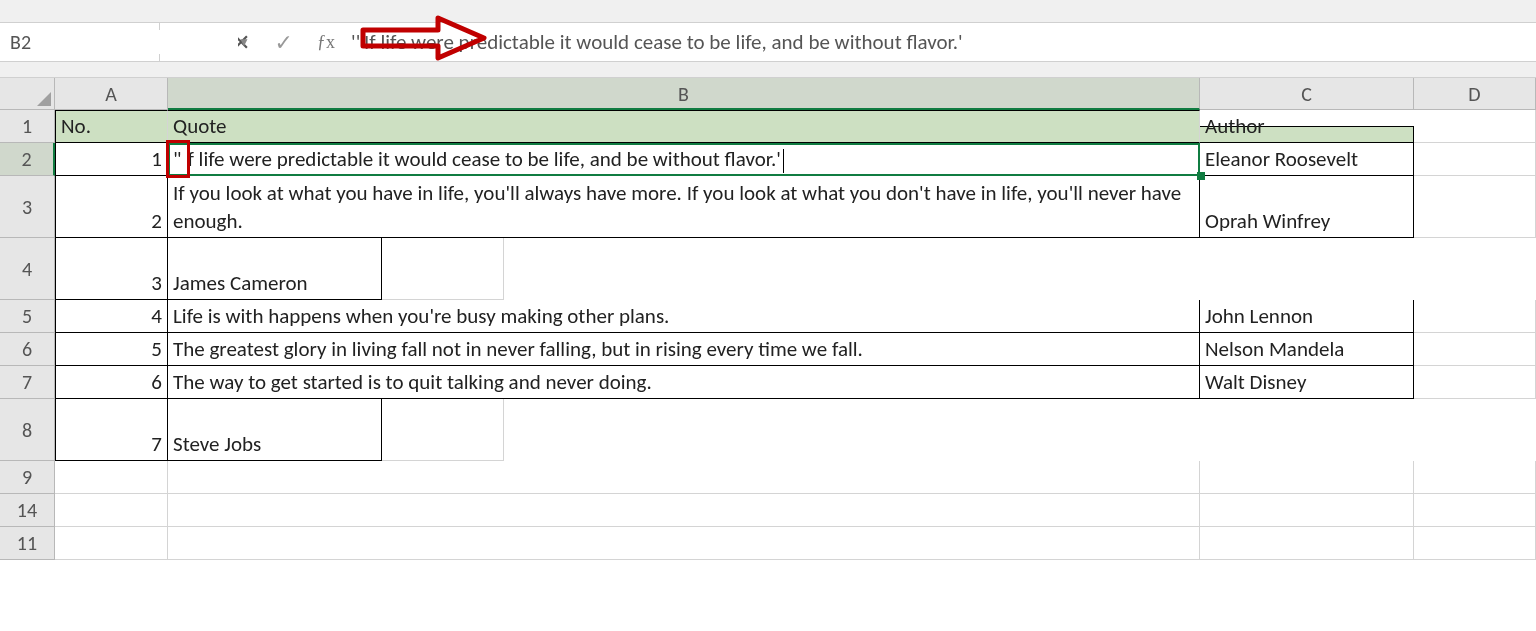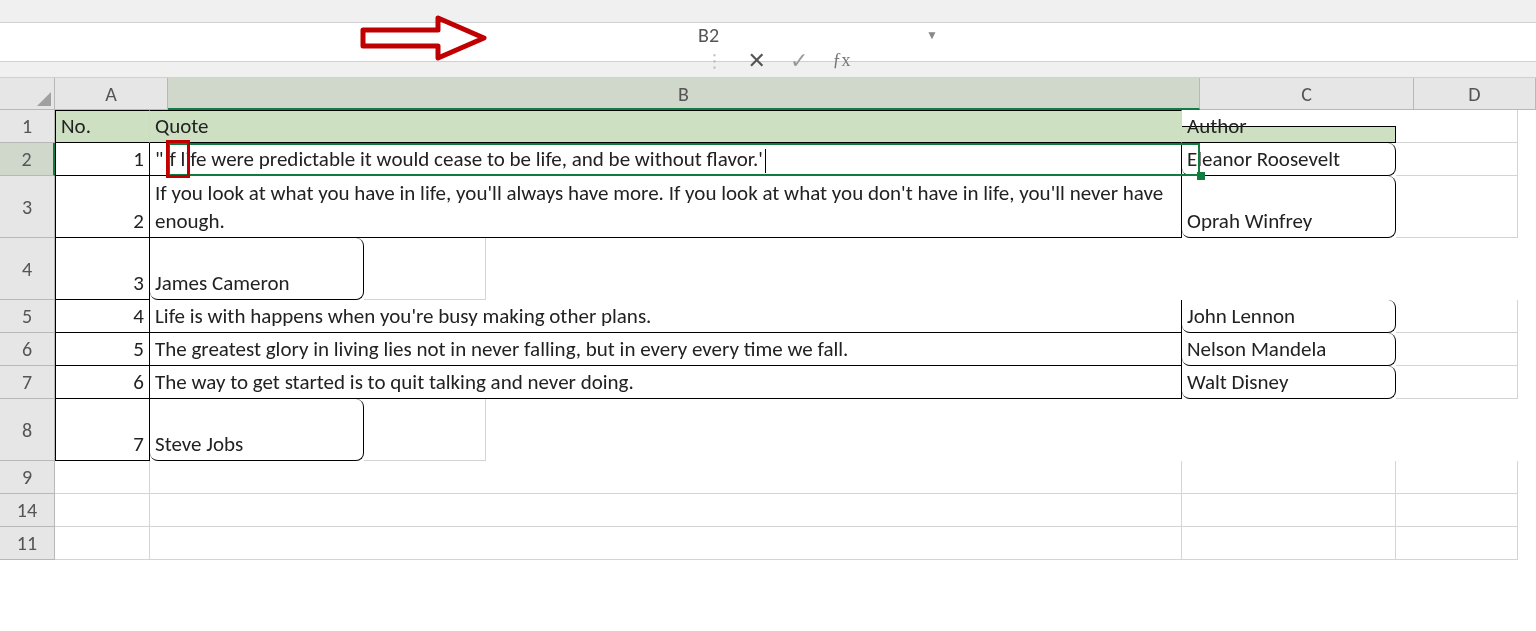--- a/index.html
+++ b/index.html
@@ -24,21 +24,20 @@
     position: absolute;
     top: 22px;
     left: 0;
     right: 0;
     height: 40px;
     display: flex;
     align-items: center;
     background: #fff;
     border-top: 1px solid #d0d0d0;
     border-bottom: 1px solid #d0d0d0;
-    flex-direction: column;
   }
   .name-box {
     width: 160px;
     height: 100%;
     border-right: 1px solid #d0d0d0;
     display: flex;
     align-items: center;
     position: relative;
   }
   .name-box-input {
@@ -165,42 +164,42 @@
     border-right: 1px solid #d4d4d4;
     border-bottom: 1px solid #d4d4d4;
     padding: 2px 5px;
     color: #222;
     font-size: 21px;
     line-height: 28px;
     display: flex;
     align-items: flex-end;
     background: #fff;
   }
-  .cell.colA { width: 95px; justify-content: flex-end; }
+  .cell.colA { width: 113px; justify-content: flex-end; }
   .cell.colB { width: 1032px; }
   .cell.colC { width: 214px; }
   .cell.colD { width: 122px; }
 
   
   .row.hdr .cell.colA,
   .row.hdr .cell.colB,
   .row.hdr .cell.colC {
     background: #cde0c2;
   }
 
   
   .row.hdr .cell.colA,
   .row.hdr .cell.colB,
   .row.hdr .cell.colC { border-top: 1.5px solid #000; border-bottom: 1.5px solid #000; }
   .row.hdr .cell.colA { border-left: 1.5px solid #000; }
   .row.hdr .cell.colC { border-right: 1.5px solid #000; margin-top: 16px; }
 
   .row.data .cell.colA { border-left: 1.5px solid #000; border-right: 1.5px solid #000; border-bottom: 1.5px solid #000; }
   .row.data .cell.colB { border-right: 1.5px solid #000; border-bottom: 1.5px solid #000; }
-  .row.data .cell.colC { border-right: 1.5px solid #000; border-bottom: 1.5px solid #000; border-radius: 8px; }
+  .row.data .cell.colC { border-right: 1.5px solid #000; border-bottom: 1.5px solid #000; }
 
   
   .sel {
     position: absolute;
     border: 2px solid #107c41;
     pointer-events: none;
     z-index: 20;
   }
   .sel-handle {
     position: absolute;
@@ -305,21 +304,21 @@
       <div class="rh">5</div>
       <div class="cell colA">4</div>
       <div class="cell colB">Life is with happens when you're busy making other plans.</div>
       <div class="cell colC">John Lennon</div>
       <div class="cell colD"></div>
     </div>
 
     <div class="row data" style="height:33px">
       <div class="rh">6</div>
       <div class="cell colA">5</div>
-      <div class="cell colB">The greatest glory in living lies not in never falling, but in every every time we fall.</div>
+      <div class="cell colB">The greatest glory in living fall not in never falling, but in rising every time we fall.</div>
       <div class="cell colC">Nelson Mandela</div>
       <div class="cell colD"></div>
     </div>
 
     <div class="row data" style="height:33px">
       <div class="rh">7</div>
       <div class="cell colA">6</div>
       <div class="cell colB">The way to get started is to quit talking and never doing.</div>
       <div class="cell colC">Walt Disney</div>
       <div class="cell colD"></div>

